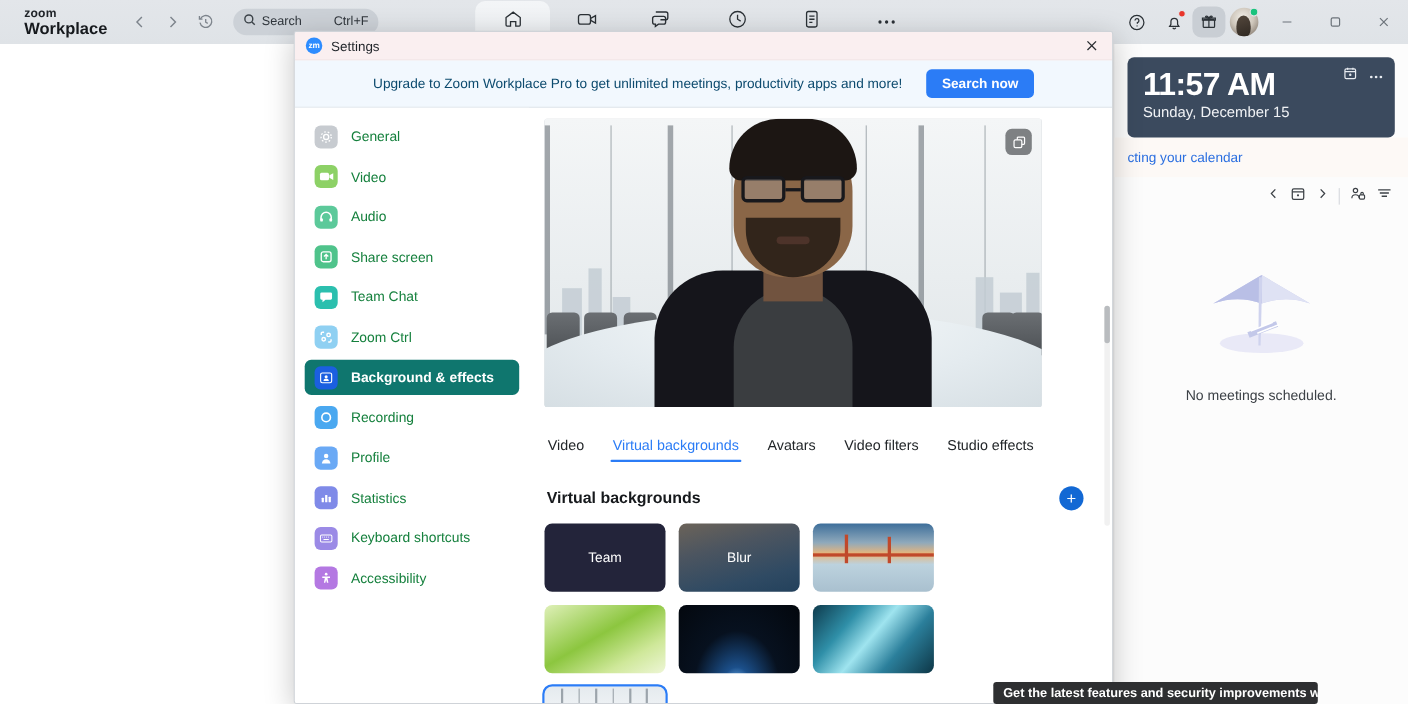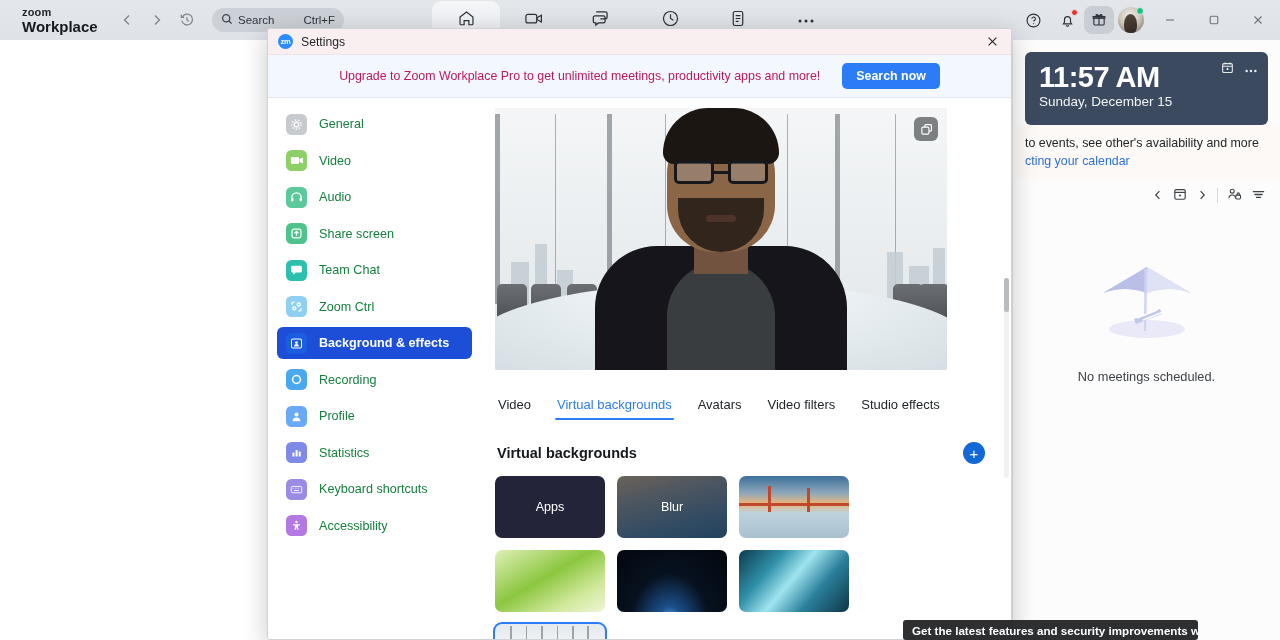--- a/index.html
+++ b/index.html
@@ -95,36 +95,36 @@
     width:15px;height:15px;border-radius:50%;background:#2d8cff;color:#fff;
     font-size:7.5px;font-weight:700;display:flex;align-items:center;justify-content:center;letter-spacing:-.2px;text-align:center;
   }
   .dlgtitle .tt { font-size:12.2px; color:#1f2328; margin-left:8px; }
   .dlgclose { margin-left:auto; width:22px;height:20px;display:flex;align-items:center;justify-content:center;color:#2a2d31;}
 
   .upgradebar {
     height:43px; background:#f2f8fe; display:flex; align-items:center; justify-content:center; gap:22px;
     border-bottom:1px solid #e2e7ec;
   }
-  .upgradetext { font-size:12.4px; color:#be185d;}
+  .upgradetext { font-size:12.4px; color:#0c4a6e;}
   .upgradebtn {
     background:#2b7cf6; color:#fff; font-size:12.4px; font-weight:700;
     padding:6px 14px; border-radius:5px; border:none;
   }
 
   .dlgbody { display:flex; height:543px; }
 
   
   .sidebar { width:213px; padding:10px 9px 0 9px; background:#ffffff; }
   .sitem {
     display:flex; align-items:center; gap:12px; height:32px; border-radius:6px;
     padding:0 9px; margin-bottom:4.5px;
   }
   .sitem .lbl { font-size:12.6px; color:#15803d; }
-  .sitem.active { background:#1d4ed8; }
+  .sitem.active { background:#0f766e; }
   .sitem.active .lbl { color:#fff; font-weight:700; }
   .sicon { width:21px;height:21px;border-radius:5.5px;display:flex;align-items:center;justify-content:center;flex:0 0 auto;}
   .sicon svg{display:block;}
 
   
   .content { flex:1; padding:10px 18px 0 14px; position:relative;}
   .videoPrev {
     width:452px;height:262px;border-radius:2px;overflow:hidden;position:relative;
     background:#cfd4d8;
   }
@@ -359,21 +359,20 @@
           <svg width="14" height="6" viewBox="0 0 16 6" fill="currentColor">
               <circle cx="3" cy="3" r="1.4"></circle>
               <circle cx="8" cy="3" r="1.4"></circle>
               <circle cx="13" cy="3" r="1.4"></circle>
             </svg>
         </span>
       </div>
     </div>
 
     <div class="promo">
-      <div class="l1">to events, see other's availability and more</div>
       <div class="l2">cting your calendar</div>
     </div>
 
     <div class="calnav">
       <span>
         <svg width="12" height="12" viewBox="0 0 12 12" fill="none" stroke="currentColor" stroke-width="1.2">
             <path d="M7.4 2.2 3.8 6l3.6 3.8"></path>
           </svg>
       </span>
       <span>
@@ -617,21 +616,21 @@
           <div class="tab">Studio effects</div>
         </div>
 
         <div class="sectionHead">
           <h3>Virtual backgrounds</h3>
           <div class="addbtn">+</div>
         </div>
 
         <div class="grid">
           <div class="thumb t-none">
-            <div class="tl">Apps</div>
+            <div class="tl">Team</div>
           </div>
           <div class="thumb t-blur">
             <div class="tl">Blur</div>
           </div>
           <div class="thumb t-bridge">
             <div class="tow1"></div>
               <div class="tow2"></div>
               <div class="deck"></div>
           </div>
           <div class="thumb t-grass"></div>

